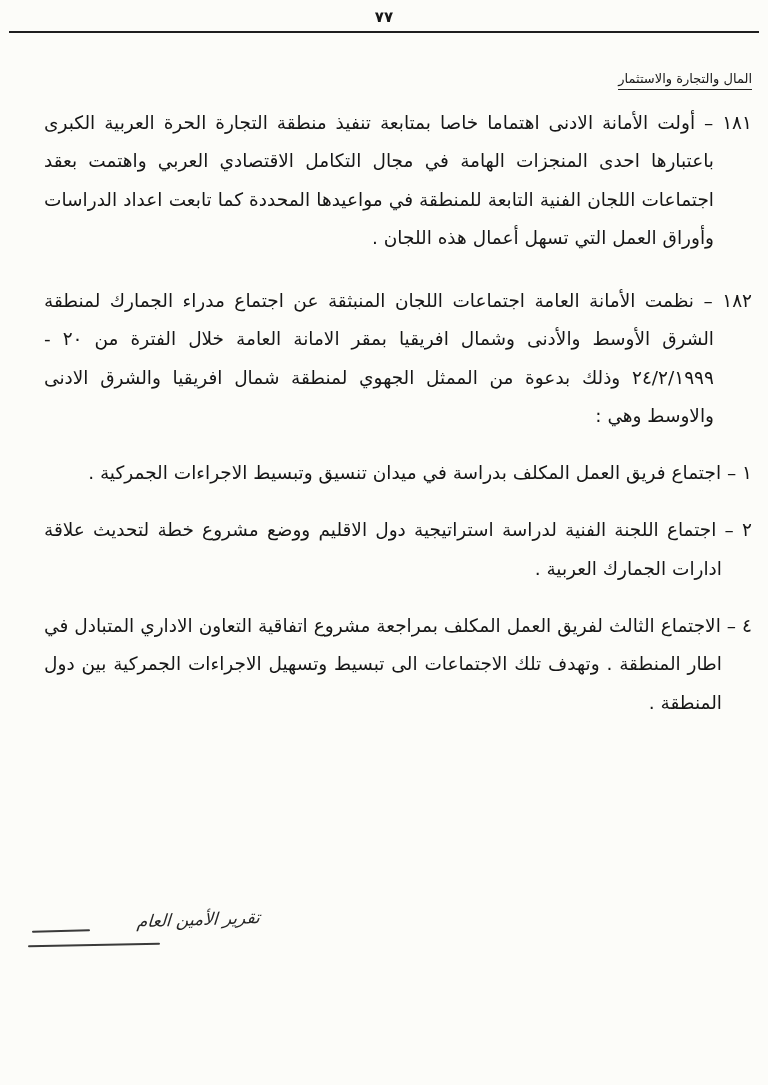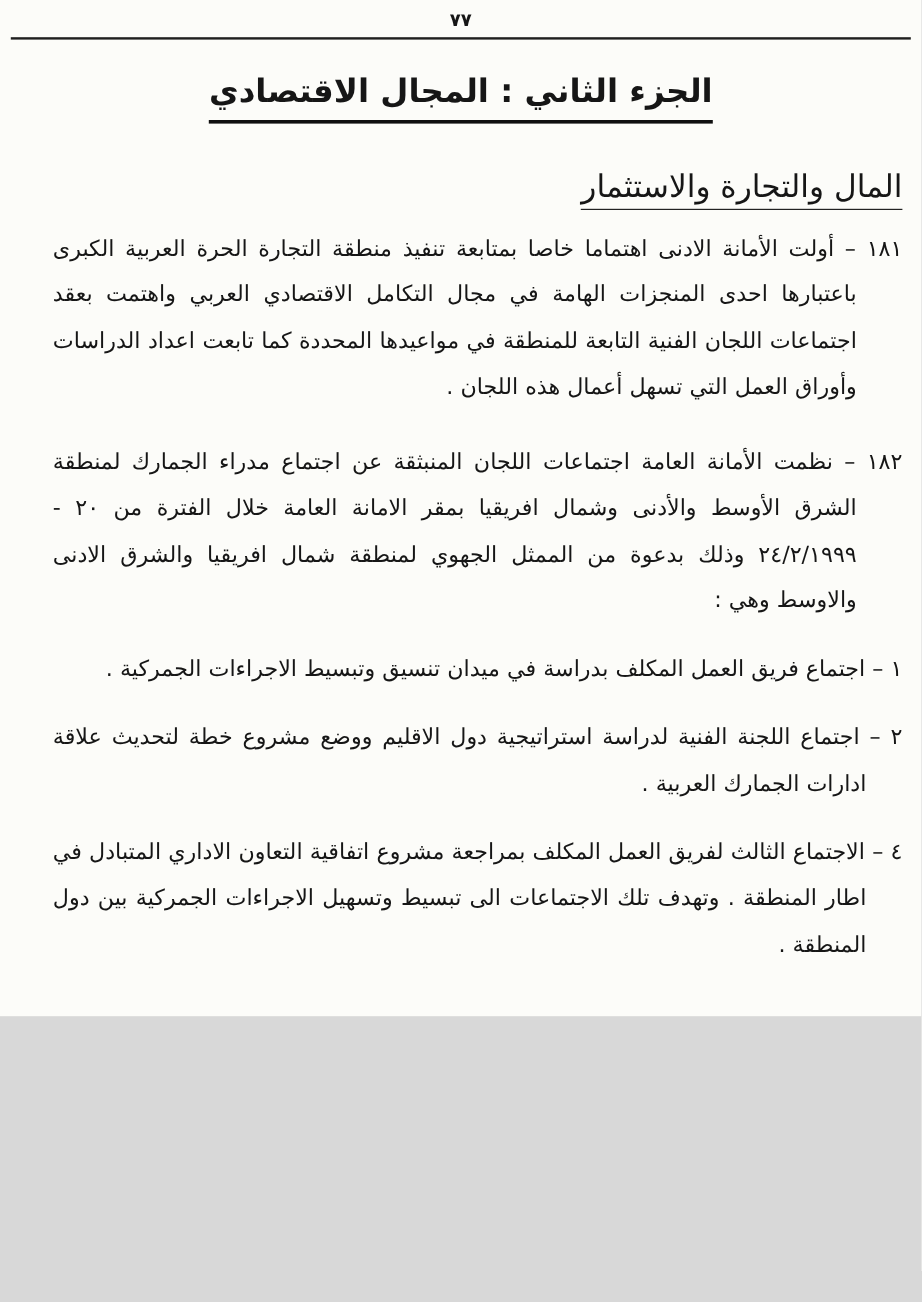--- a/index.html
+++ b/index.html
@@ -2,21 +2,21 @@
 <html lang="ar" dir="rtl"><head>
 <meta charset="utf-8">
 <style>
   html, body {
     margin: 0;
     padding: 0;
     background: #d8d8d8;
   }
   .page {
     width: 768px;
-    height: 847px;
+    height: 1085px;
     margin: 0 auto;
     background: #fcfcf9;
     position: relative;
     overflow: hidden;
     direction: rtl;
     font-family: "DejaVu Sans", sans-serif;
     color: #161616;
   }
   .page-number {
     text-align: center;
@@ -37,21 +37,21 @@
     font-weight: bold;
     letter-spacing: 0.5px;
   }
   .doc-title .underline {
     display: inline-block;
     border-bottom: 3px solid #101010;
     padding-bottom: 8px;
   }
   .section-heading {
     margin: 38px 16px 0 0;
-    font-size: 26px;
+    font-size: 13px;
   }
   .section-heading span {
     border-bottom: 1.5px solid #222;
     padding-bottom: 3px;
   }
   .body-text {
     font-size: 18.5px;
     line-height: 2.08;
     text-align: justify;
   }
@@ -113,23 +113,20 @@
 </style>
 </head>
 <body>
 
 <div class="page">
 
   <div class="page-number">٧٧</div>
 
   <hr class="top-rule">
 
-  <div class="doc-title">
-    <span class="underline">الجزء الثاني : المجال الاقتصادي</span>
-  </div>
 
   <div class="section-heading">
     <span>المال والتجارة والاستثمار</span>
   </div>
 
   <div class="body-text">
 
     <p class="para first">
       <span class="num">١٨١ –</span>
       <span>أولت الأمانة الادنى اهتماما خاصا بمتابعة تنفيذ منطقة التجارة الحرة العربية الكبرى باعتبارها احدى المنجزات الهامة في مجال التكامل الاقتصادي العربي واهتمت بعقد اجتماعات اللجان الفنية التابعة للمنطقة في مواعيدها المحددة كما تابعت اعداد الدراسات وأوراق العمل التي تسهل أعمال هذه اللجان .</span>

